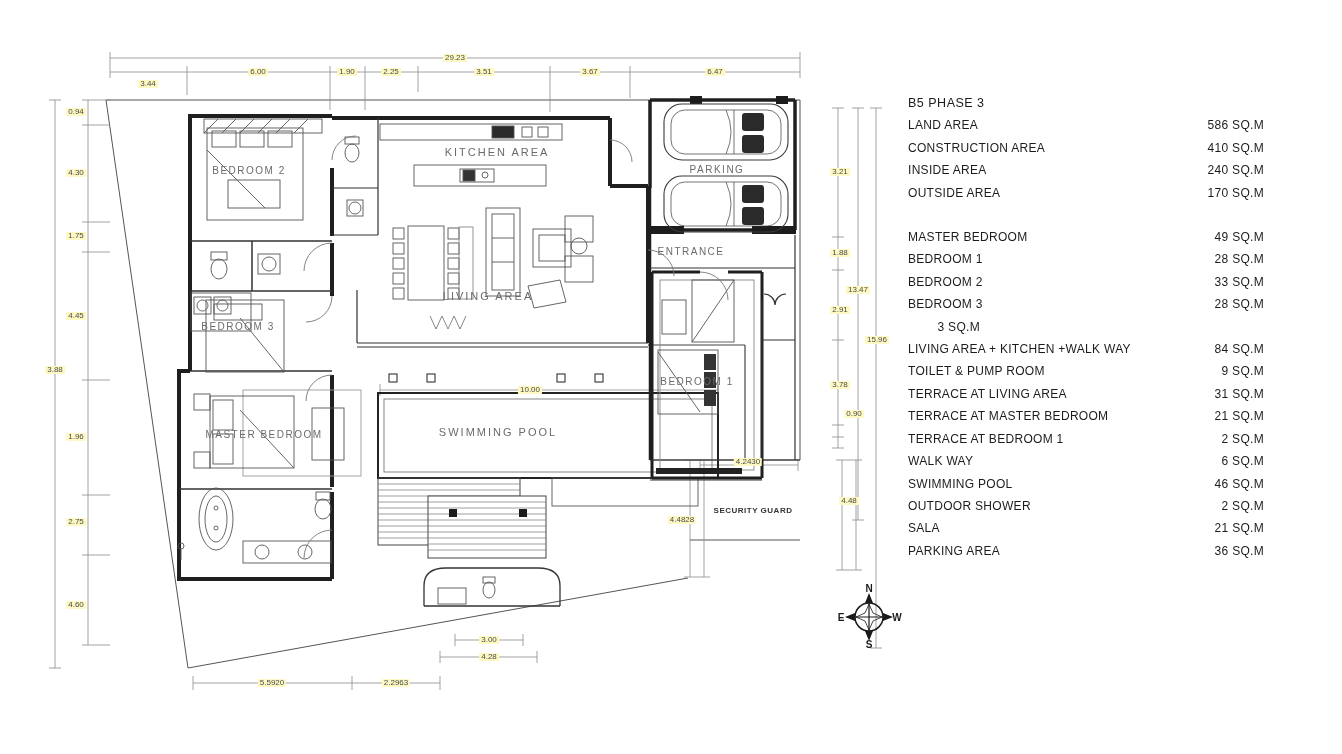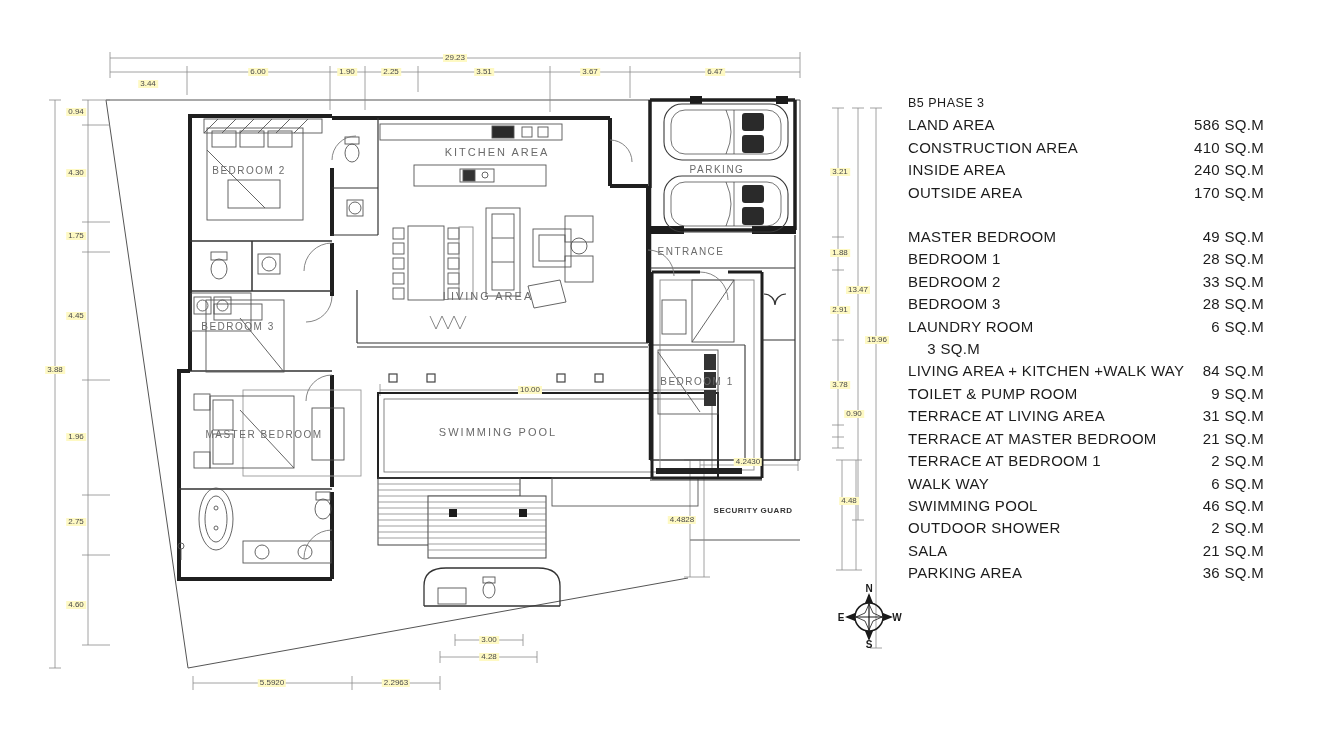--- a/index.html
+++ b/index.html
@@ -10,21 +10,21 @@
        background:#fef9c3;padding:0 2px;white-space:nowrap;line-height:1;}
   .room{position:absolute;transform:translate(-50%,-50%);font-size:11px;letter-spacing:2px;
         color:#6b6b6b;white-space:nowrap;line-height:1;}
   .room.small{font-size:10px;letter-spacing:1.5px;}
   .sec{position:absolute;transform:translate(-50%,-50%);font-size:8px;font-weight:bold;
        letter-spacing:.5px;color:#333;white-space:nowrap;}
   .cmp{position:absolute;transform:translate(-50%,-50%);font-size:10px;font-weight:bold;
        color:#1a1a1a;line-height:1;}
   .legend{position:absolute;left:908px;top:92px;width:356px;color:#1c1c1c;}
   .legend-title{font-size:12.5px;line-height:22.4px;letter-spacing:.5px;}
-  .legend-row{display:flex;line-height:22.4px;font-size:15px;}
+  .legend-row{display:flex;line-height:22.4px;font-size:12px;}
   .ll{flex:1;letter-spacing:.3px;}
   .lv{width:72px;text-align:right;letter-spacing:.3px;}
   .legend-gap{height:22px;}
 </style>
 </head>
 <body>
 
 <div id="canvas">
 
   <svg width="900" height="754" viewBox="0 0 900 754">
@@ -323,24 +323,20 @@
         <div class="legend-row">
           <span class="ll">BEDROOM 2</span>
           <span class="lv">33 SQ.M</span>
         </div>
 
         <div class="legend-row">
           <span class="ll">BEDROOM 3</span>
           <span class="lv">28 SQ.M</span>
         </div>
 
-        <div class="legend-row">
-          <span class="ll">LAUNDRY  ROOM</span>
-          <span class="lv">6 SQ.M</span>
-        </div>
 
         <div class="legend-row">
           <span class="lv">3 SQ.M</span>
         </div>
 
         <div class="legend-row">
           <span class="ll">LIVING AREA + KITCHEN +WALK WAY</span>
           <span class="lv">84 SQ.M</span>
         </div>
 

